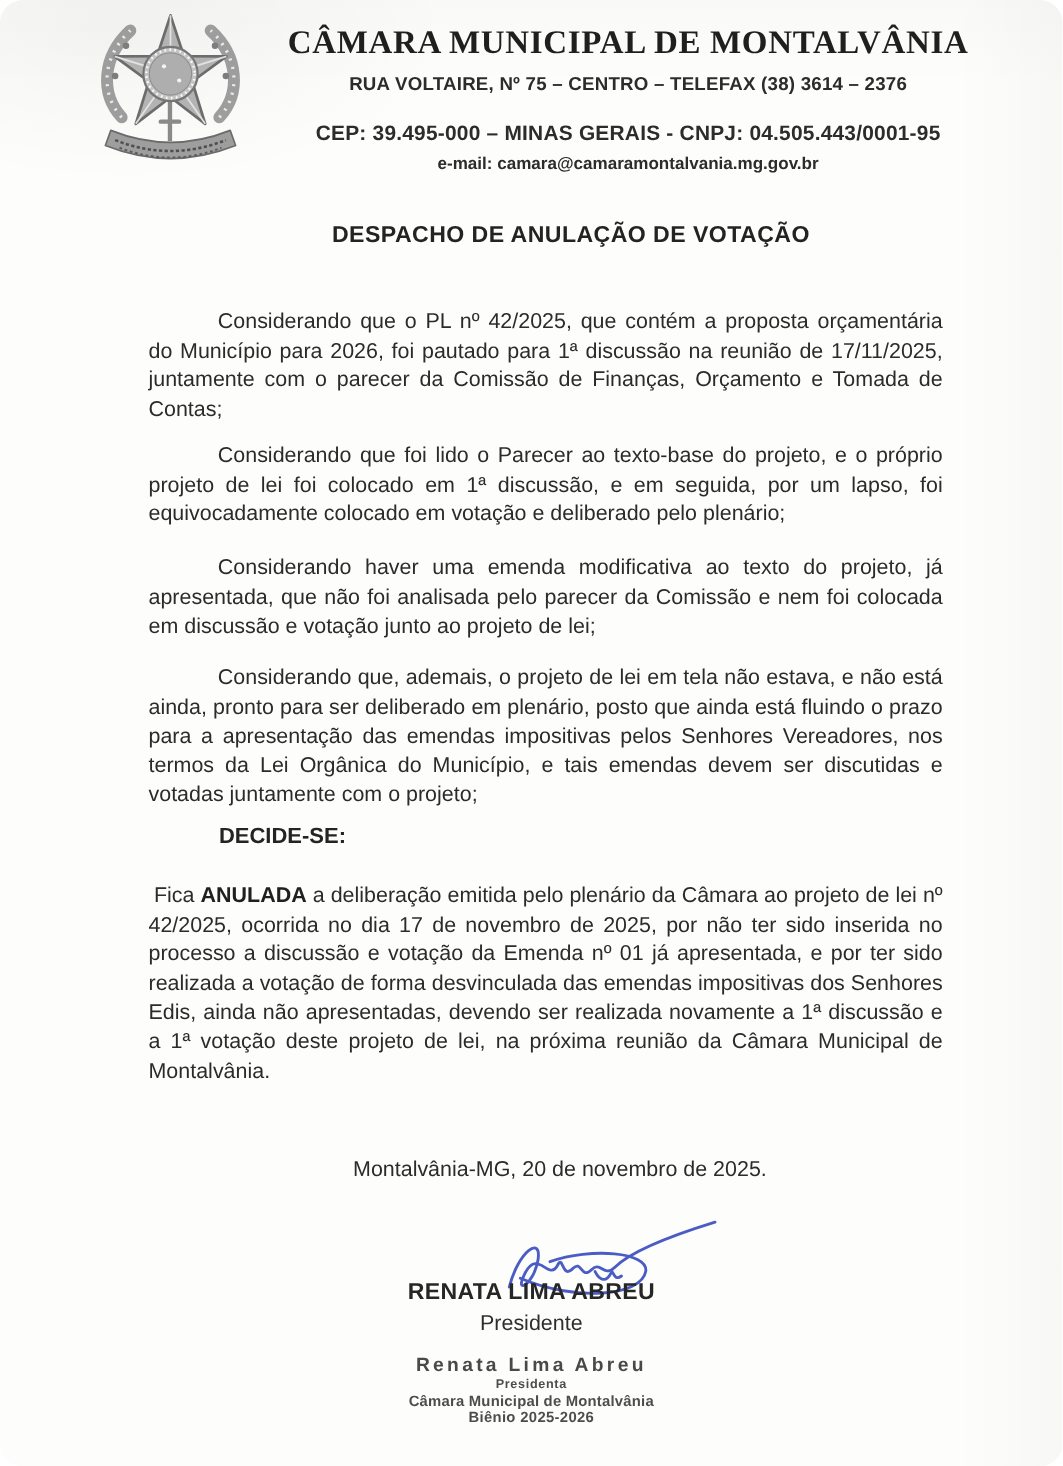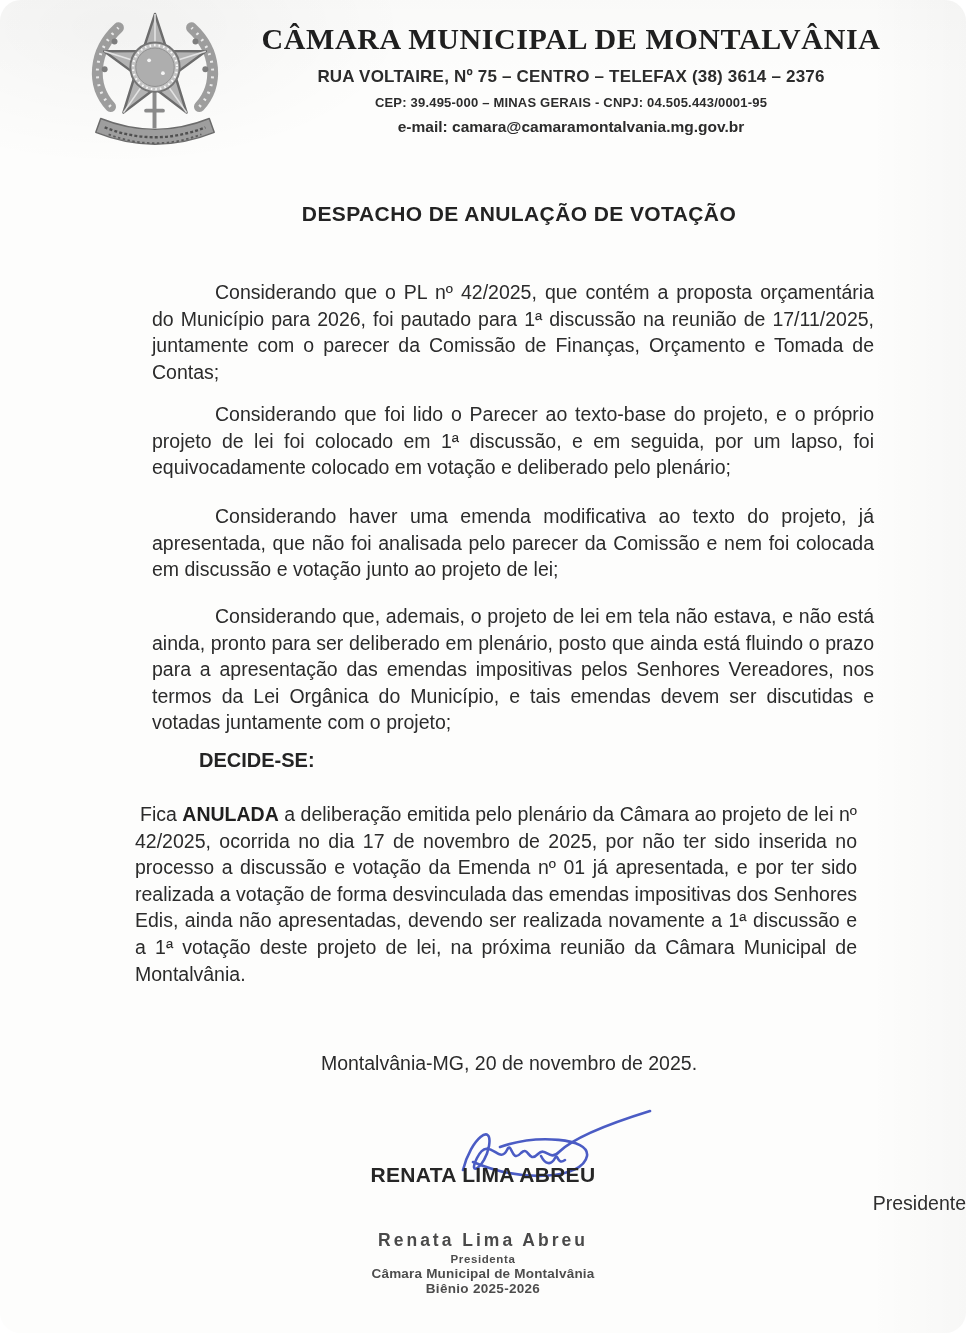--- a/index.html
+++ b/index.html
@@ -27,38 +27,38 @@
   .org-name {
     font-family: "Liberation Serif", serif;
     font-weight: bold;
     font-size: 30px;
     letter-spacing: 0.6px;
     color: #1f1f1f;
     white-space: nowrap;
   }
   .addr { font-weight: bold; color: #2c2c2c; white-space: nowrap; }
   .addr-1 { font-size: 17px;   margin-top: 11px; letter-spacing: 0.2px; }
-  .addr-2 { font-size: 13px;   margin-top: 8px;  letter-spacing: 0.2px; }
+  .addr-2 { font-size: 19px;   margin-top: 24px;  letter-spacing: 0.2px; }
   .addr-3 { font-size: 15.5px; margin-top: 8px;  }
 
   
   .doc-title {
     position: absolute; top: 202px; left: 0; width: 100%;
     text-align: center;
     font-size: 21px; font-weight: bold; letter-spacing: 0.4px;
     color: #232323; margin: 0; padding-left: 36px;
   }
 
   
   .body-text {
     position: absolute; left: 135px; width: 722px;
     font-size: 19.5px; line-height: 26.6px;
     text-align: justify; color: #2b2b2b; margin: 0;
   }
-  .indent { text-indent: 63px; margin-left: 17px; }
+  .indent { text-indent: 63px; }
   .p1 { top: 279px; }
   .p2 { top: 401px; }
   .p3 { top: 503px; }
   .p4 { top: 603px; }
   .decide {
     position: absolute; left: 198px; top: 748px;
     font-size: 20px; font-weight: bold; color: #242424; margin: 1px;
   }
   .decision { top: 801px; text-indent: 5px; }
   .decision b { font-weight: bold; color: #202020; }
@@ -71,21 +71,21 @@
   
   .signature-block { position: absolute; top: 1100px; left: 0; width: 966px; height: 130px; }
   .sig-ink { position: absolute; left: 445px; top: 4px; width: 215px; height: 88px; }
   .sig-name {
     position: absolute; top: 63px; left: 0; width: 100%;
     text-align: center; font-weight: bold; font-size: 21px;
     letter-spacing: 0.3px; color: #262626;
   }
   .sig-role {
     position: absolute; top: 92px; left: 0; width: 100%;
-    text-align: right; font-size: 19.5px; color: #2e2e2e;
+    text-align: center; font-size: 19.5px; color: #2e2e2e;
   }
 
   
   .stamp {
     position: absolute; top: 1230px; left: 0; width: 966px;
     text-align: center; color: #3e3e3e; opacity: 0.92;
   }
   .stamp-name { font-size: 17.5px; font-weight: 600; letter-spacing: 3px; color: #3a3a3a; }
   .stamp-role { font-size: 11.5px; margin-top: 2px; letter-spacing: 0.6px; font-weight: 700; }
   .stamp-org  { font-size: 13.5px; margin-top: 1px; font-weight: 700; letter-spacing: 0.2px; }

